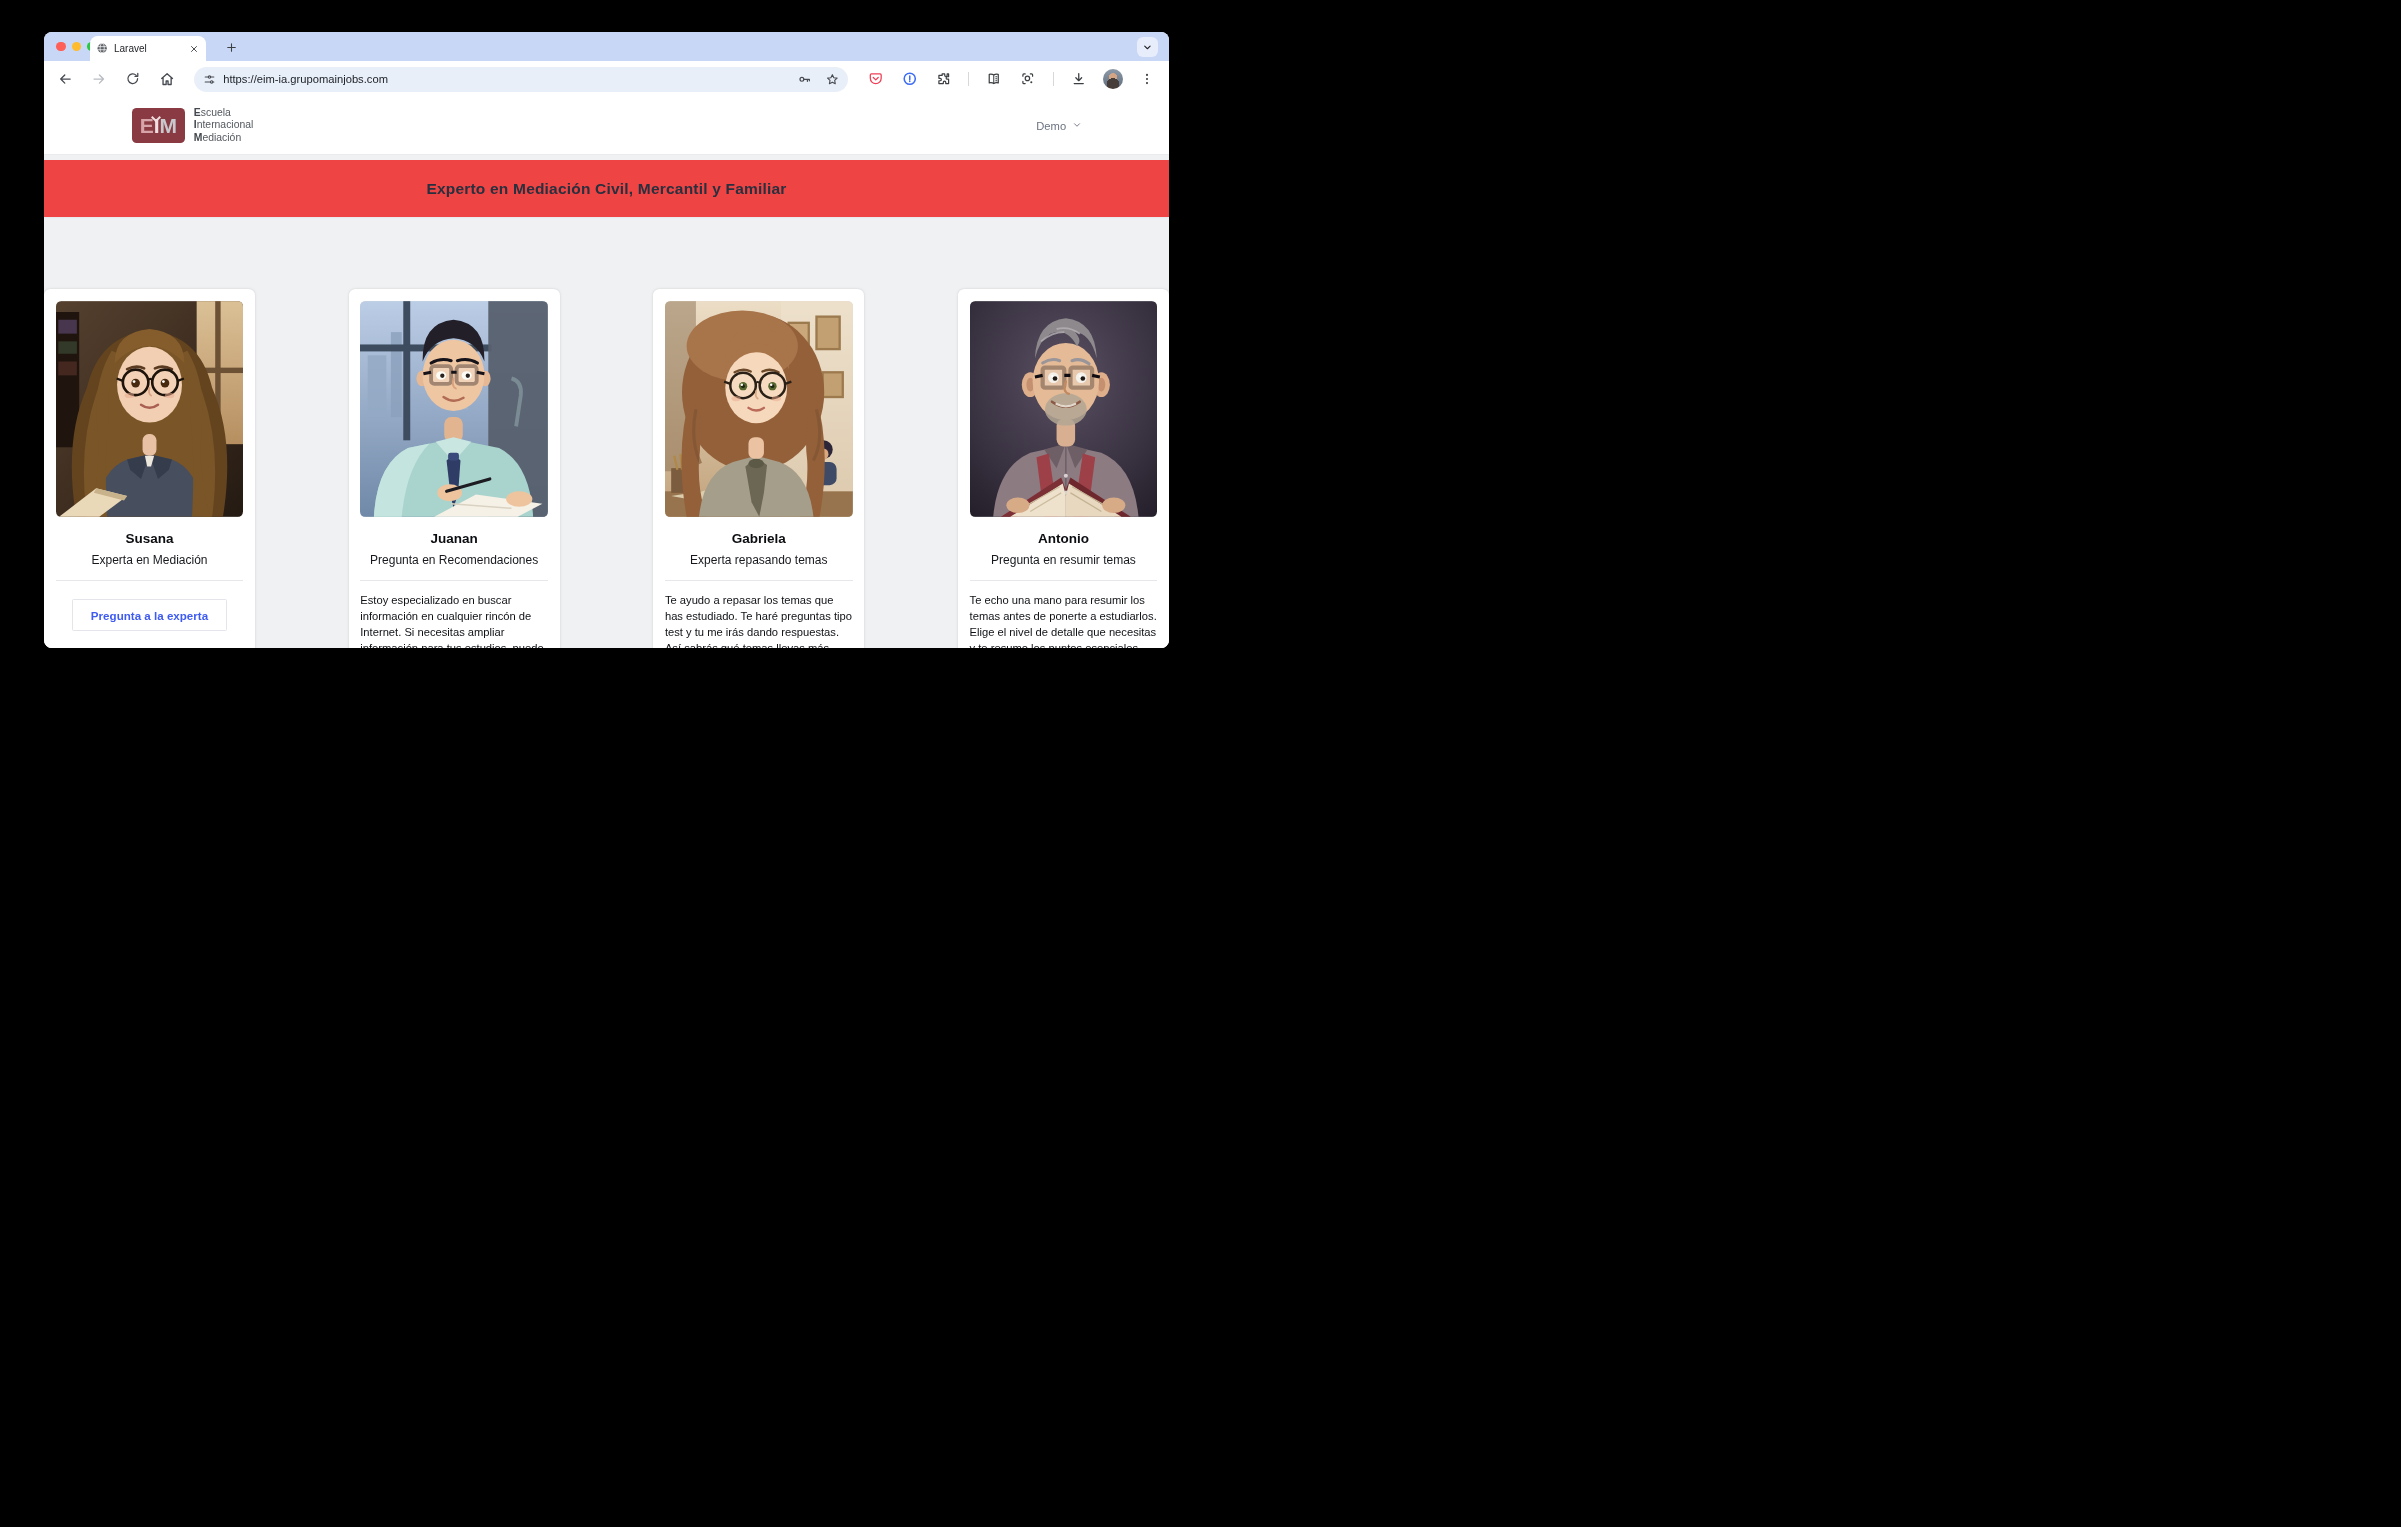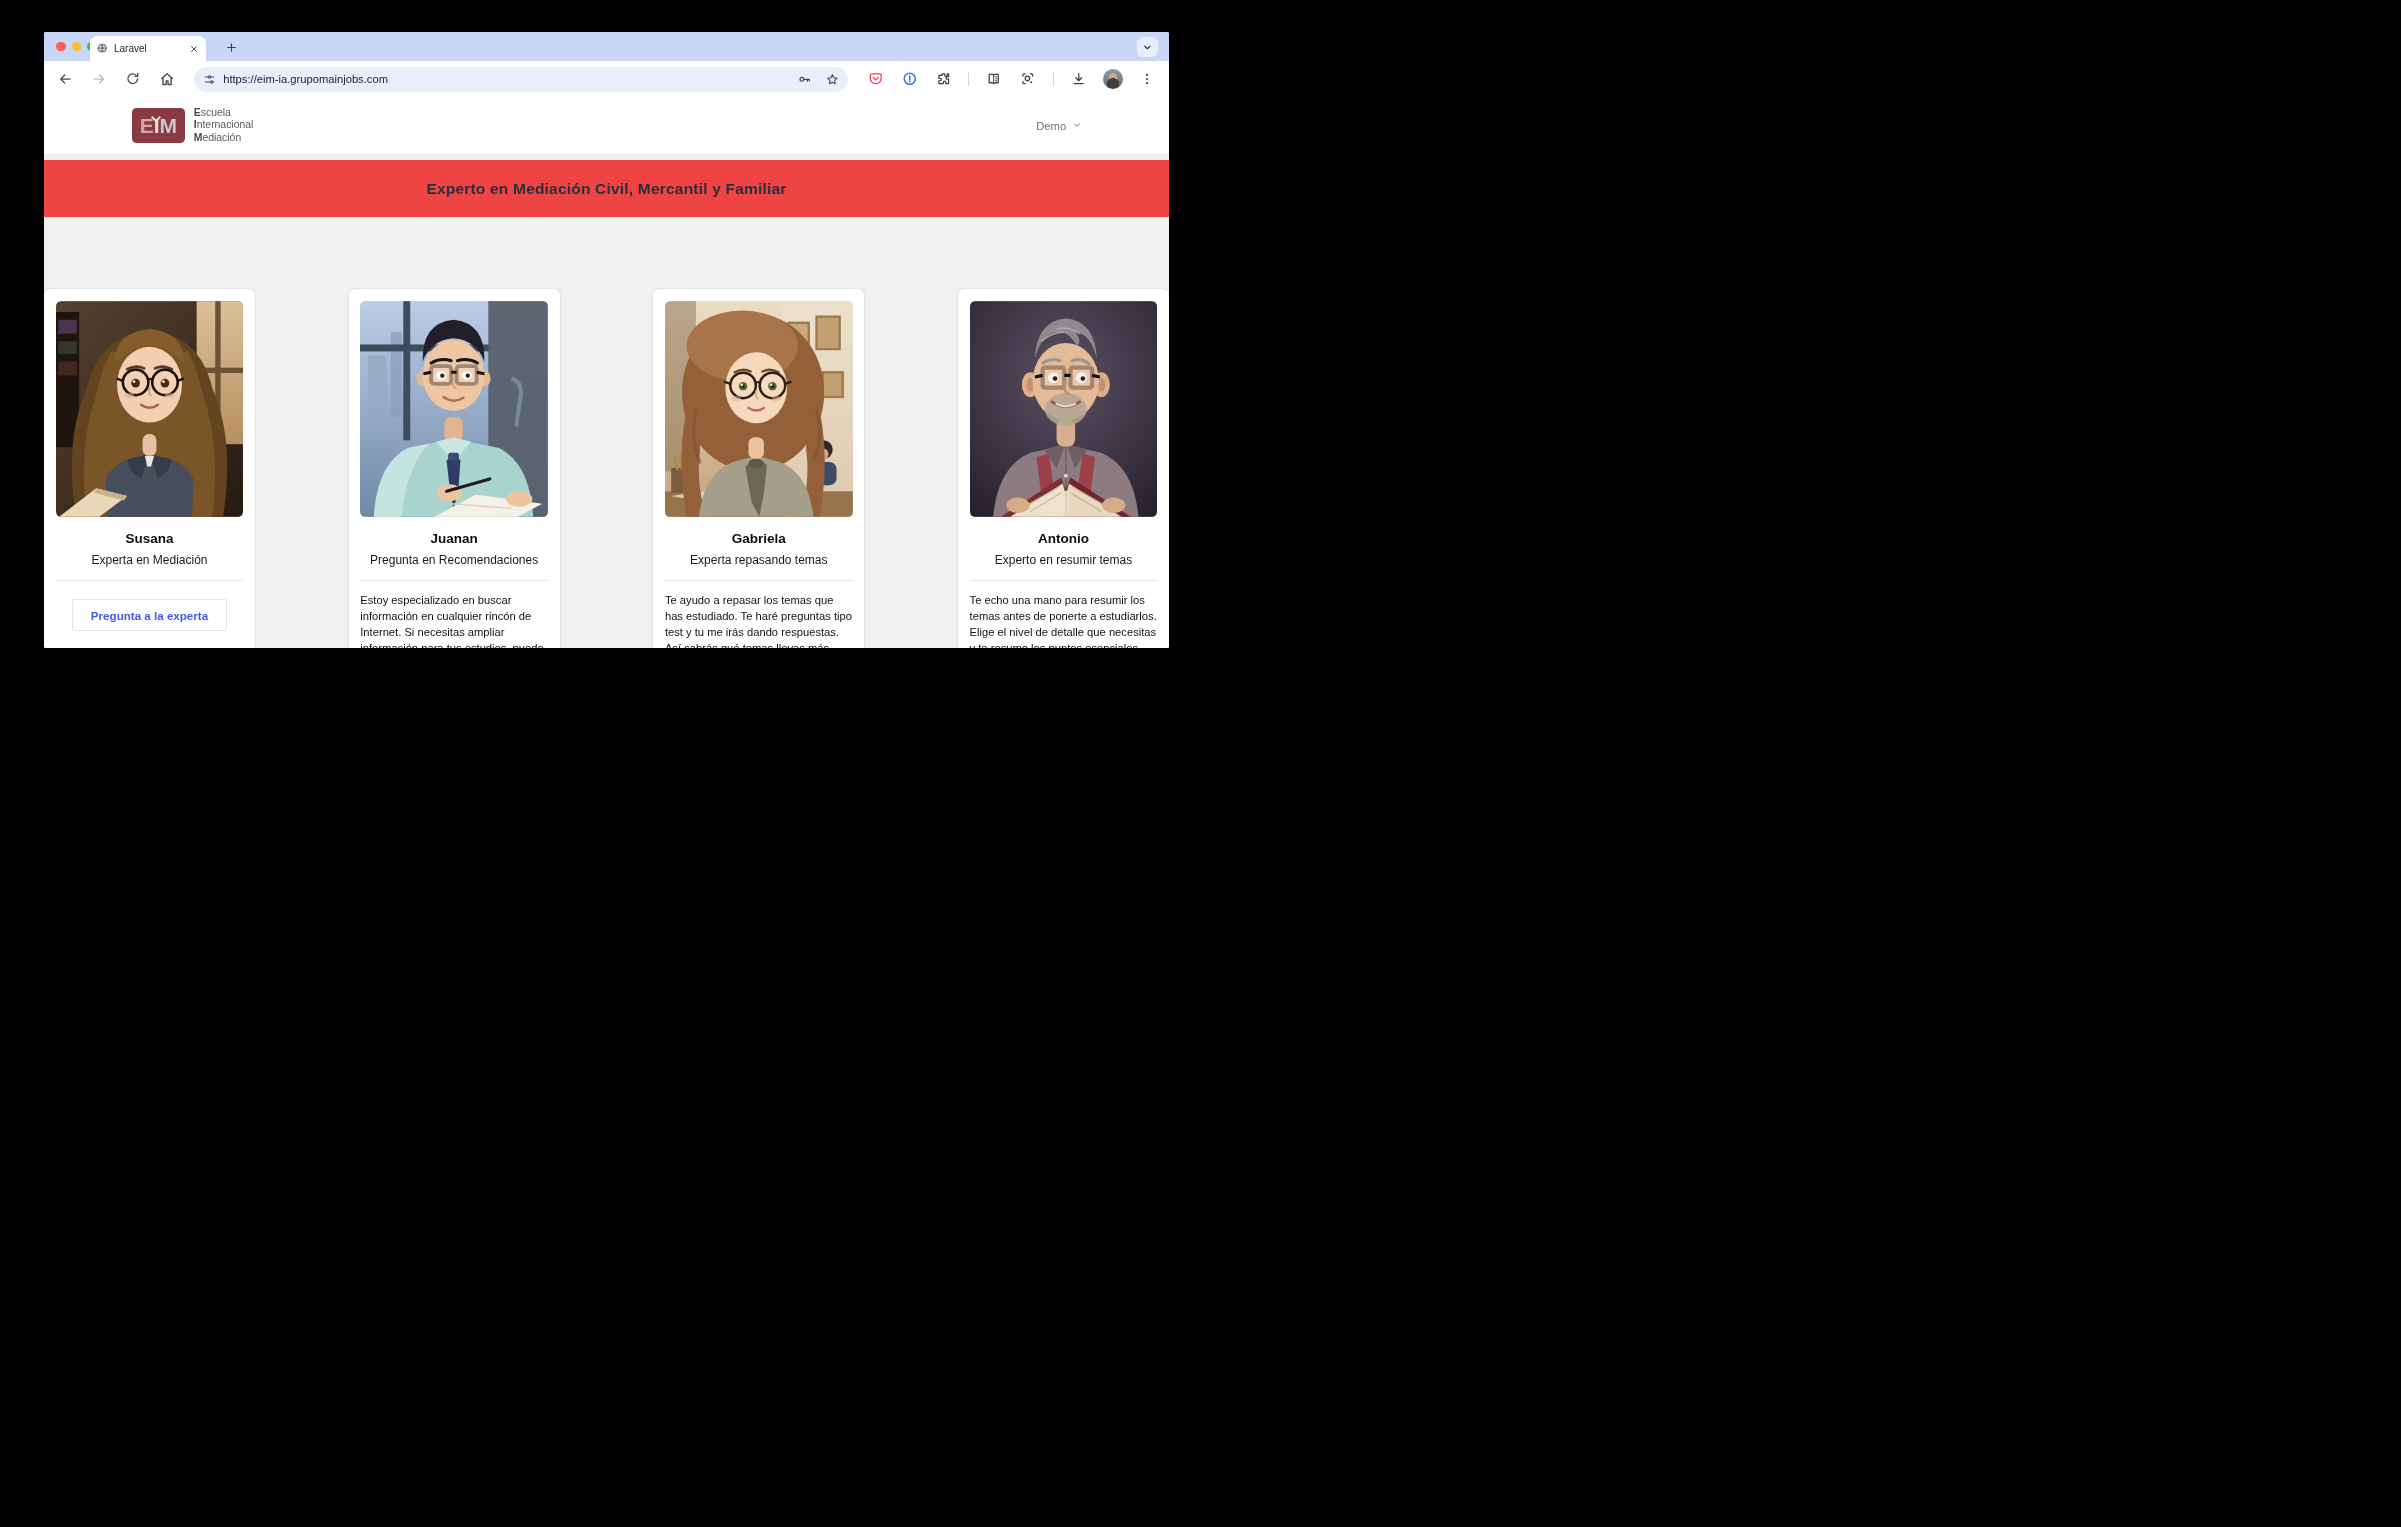--- a/index.html
+++ b/index.html
@@ -7,21 +7,21 @@
     --pagebg:#f0f1f3;
     --maroon:#8a3a42;
     --accent:#3e5bf2;
     --ink:#0f1115;
     --chrome-ink:#474b51;
   }
   *{margin:0;padding:0;box-sizing:border-box}
   html,body{background:#000}
   body{font-family:"Liberation Sans",sans-serif}
   .stage{position:relative;width:1201px;height:764px;background:#000;overflow:hidden}
-  .window{position:absolute;left:44px;top:32px;width:1125px;height:616px;border-radius:2px;overflow:hidden;background:#fff;display:flex;flex-direction:column}
+  .window{position:absolute;left:44px;top:32px;width:1125px;height:616px;border-radius:8px;overflow:hidden;background:#fff;display:flex;flex-direction:column}
 
   
   .tabstrip{height:29px;background:var(--tabstrip);position:relative;flex:none}
   .lights{position:absolute;left:12.4px;top:10px;display:flex;gap:6.2px}
   .light{width:9.3px;height:9.3px;border-radius:50%}
   .light.r{background:#ff5f57}.light.y{background:#febc2e}.light.g{background:#28c840}
   .tab{position:absolute;left:46px;top:3.9px;width:116px;height:25.5px;background:#fff;border-radius:7.7px 7.7px 0 0;display:flex;align-items:center;padding:0 6.2px;gap:5.4px}
   .tab-title{flex:1;font-size:10px;color:#1d1f23;white-space:nowrap;overflow:hidden}
   .tab-close{display:grid;place-items:center;width:12.4px;height:12.4px;border-radius:50%;cursor:pointer}
   .newtab{position:absolute;left:178px;top:6.2px;width:19.3px;height:19.3px;border-radius:50%;display:grid;place-items:center;cursor:pointer}
@@ -439,21 +439,21 @@
               <path d="M208 279 L130 228 L124 244 L188 279 Z" fill="#6e282d"></path>
               <path d="M52 279 L120 236 L124 252 L124 279 Z" fill="#efe2cc"></path>
               <path d="M196 279 L128 236 L124 252 L124 279 Z" fill="#e7d8bf"></path>
               <path d="M70 266 L116 240 M78 272 L118 248" stroke="#cbbd9f" stroke-width="1.6"></path>
               <path d="M178 266 L132 240 M170 272 L130 248" stroke="#c3b394" stroke-width="1.6"></path>
               <ellipse cx="62" cy="264" rx="15" ry="10" fill="#d8ab87"></ellipse>
               <ellipse cx="186" cy="264" rx="15" ry="10" fill="#d8ab87"></ellipse>
             </svg>
           </div>
           <div class="cname">Antonio</div>
-          <div class="csub">Experto en resumir temas</div>
+          <div class="csub">Pregunta en resumir temas</div>
           <div class="cdivider"></div>
           <div class="cdesc">Te echo una mano para resumir los temas antes de ponerte a estudiarlos. Elige el nivel de detalle que necesitas y te resumo los puntos esenciales. Serán tuyos en un periquete!</div>
           <button class="cbtn"></button>
         </div>
 
       </div>
     </div>
   </div>
 </div>
 

